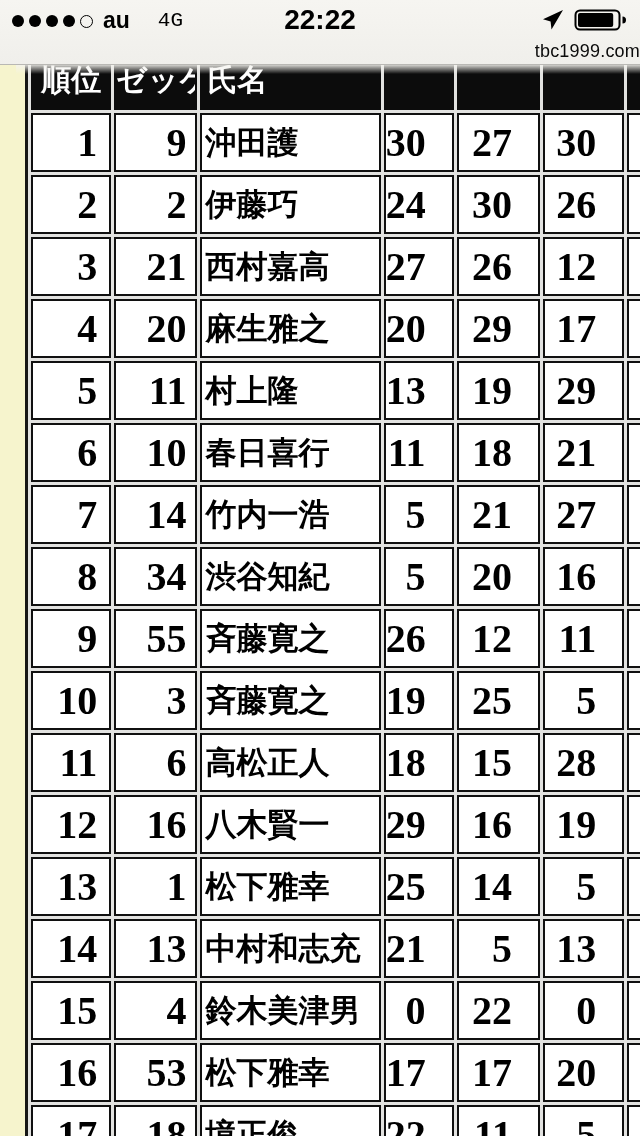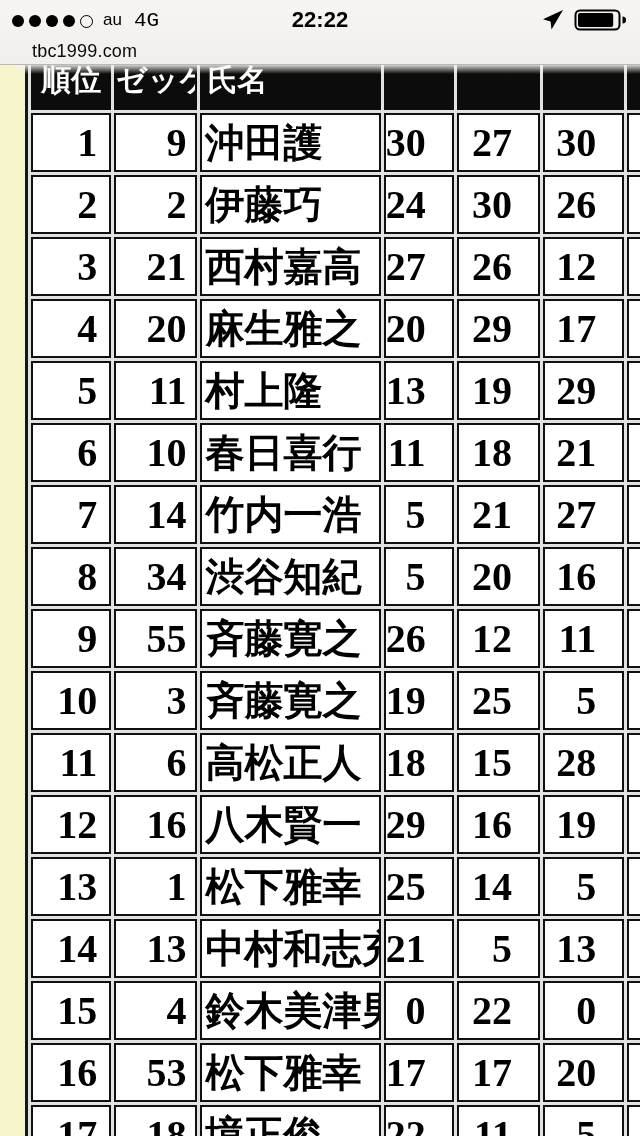--- a/index.html
+++ b/index.html
@@ -5,25 +5,25 @@
   html,body{margin:0;padding:0;}
   body{font-family:"Liberation Sans",sans-serif;}
   .screen{position:relative;width:640px;height:1136px;overflow:hidden;background:#f6f4cd;}
 
   
   .chrome{position:absolute;top:0;left:0;width:640px;height:64px;background:linear-gradient(#f6f5f1,#f0efeb);border-bottom:1px solid #b9b8b4;z-index:10;}
   .statusbar{position:relative;height:40px;display:flex;align-items:center;padding:0 12px;box-sizing:border-box;}
   .sig{display:flex;align-items:center;gap:5px;margin-right:10px;margin-top:2px;}
   .sig .dot{width:12px;height:12px;border-radius:50%;background:#000;}
   .sig .dot.empty{background:transparent;border:1.5px solid #000;box-sizing:border-box;width:13px;height:13px;}
-  .carrier{font-size:17px;color:#000;margin-right:12px;}
+  .carrier{font-size:23px;color:#000;margin-right:28px;font-weight:bold;}
   .network{font-size:21px;color:#000;font-family:Liberation Mono, monospace;}
-  .time{position:absolute;left:0;right:0;text-align:center;font-size:22px;font-weight:bold;color:#000;}
+  .time{position:absolute;left:0;right:0;text-align:center;font-size:28px;font-weight:bold;color:#000;}
   .right-icons{margin-left:auto;display:flex;align-items:center;gap:9px;z-index:2;}
-  .titlebar{height:23px;display:flex;align-items:center;justify-content:flex-start;margin-left:32px;}
+  .titlebar{height:23px;display:flex;align-items:center;justify-content:flex-end;}
   .urltext{font-size:18px;color:#0b0b0b;letter-spacing:0.2px;}
 
   
   .page{position:absolute;top:64px;left:16px;width:640px;height:1072px;overflow:hidden;background:#f6f4cd;padding-left:9px;box-sizing:border-box;}
   .page::before{content:"";position:absolute;top:0;left:0;width:640px;height:10px;background:linear-gradient(rgba(244,243,238,0.95),rgba(244,243,238,0));z-index:5;pointer-events:none;}
 
   table.rank{margin-top:-19px;table-layout:fixed;border-collapse:separate;border-spacing:3px;background:#e2e2e0;border:3px solid #161616;width:742px;}
   col.w-rank{width:78px;} col.w-bib{width:80px;} col.w-name{width:176px;}
   col.w-s1{width:68px;} col.w-s2{width:81px;} col.w-s3{width:79px;} col.w-s4{width:130px;}
 
@@ -31,21 +31,21 @@
      font-family:"Liberation Sans",sans-serif;font-weight:bold;font-size:30px;text-align:center;
      overflow:hidden;white-space:nowrap;padding:0;}
   th.h-name{text-align:left;padding-left:6px;}
   th.h-bib{letter-spacing:1px;}
 
   td{height:59px;box-sizing:border-box;background:#fff;border:2px solid #101010;
      font-family:"Liberation Serif","DejaVu Serif",serif;font-weight:bold;font-size:40px;color:#000;
      white-space:nowrap;overflow:hidden;padding:0;vertical-align:middle;}
   td.c-rank{text-align:right;padding-right:12px;}
   td.c-bib{text-align:right;padding-right:8px;}
-  td.c-name{text-align:left;padding-left:4px;font-family:"Liberation Sans",sans-serif;font-size:39px;letter-spacing:0px;}
+  td.c-name{text-align:left;padding-left:4px;font-family:"Liberation Sans",sans-serif;font-size:31px;letter-spacing:0px;}
   td.c-num{text-align:right;padding-right:26px;}
   td.c-last{text-align:left;padding-left:30px;}
 </style>
 </head>
 <body>
 
 <div class="screen">
 
   <div class="chrome">
     <div class="statusbar">

